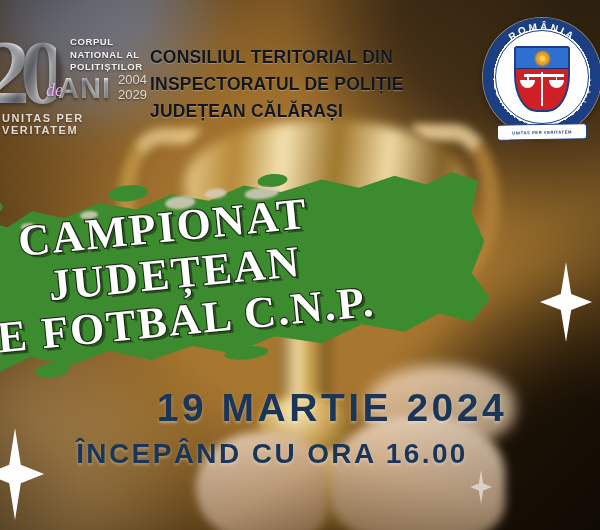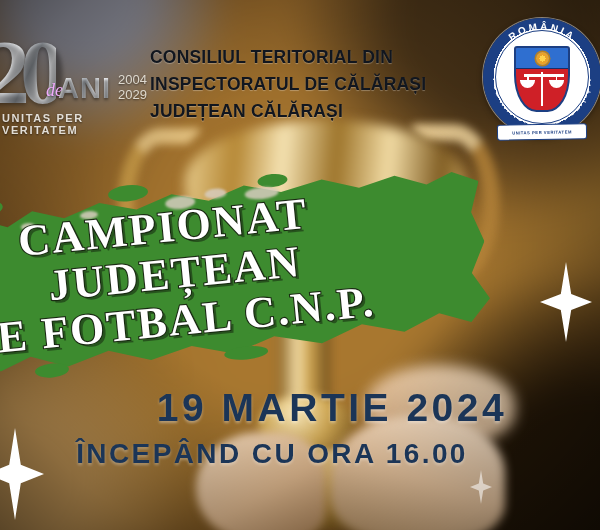--- a/index.html
+++ b/index.html
@@ -268,32 +268,37 @@
     <div class="hand-b"></div>
     <div class="vign"></div>
   </div>
 
   <div class="spark spark-1"></div>
   <div class="spark spark-2"></div>
   <div class="spark spark-3"></div>
 
   <div class="anniv">
     <div class="anniv-20">20</div>
+    <div class="anniv-txt">
+      <div>CORPUL</div>
+      <div>NATIONAL AL</div>
+      <div>POLITIȘTILOR</div>
+    </div>
     <div class="anniv-de">de</div>
     <div class="anniv-ani">ANI</div>
     <div class="anniv-years">
       <div>2004</div>
       <div>2029</div>
     </div>
     <div class="anniv-motto">UNITAS PER VERITATEM</div>
   </div>
 
   <div class="header">
     <div>CONSILIUL TERITORIAL DIN</div>
-    <div>INSPECTORATUL DE CĂLĂRAȘI</div>
+    <div>INSPECTORATUL DE POLIȚIE</div>
     <div>JUDEȚEAN CĂLĂRAȘI</div>
   </div>
 
   <div class="badge">
     <div class="badge-ring"></div>
     <svg class="badge-arc" viewBox="0 0 118 118">
       <defs>
         <path id="arcTop" d="M 12,59 A 47,47 0 0 1 106,59"></path>
         <path id="arcBot" d="M 10,59 A 49,49 0 0 0 108,59"></path>
       </defs>

